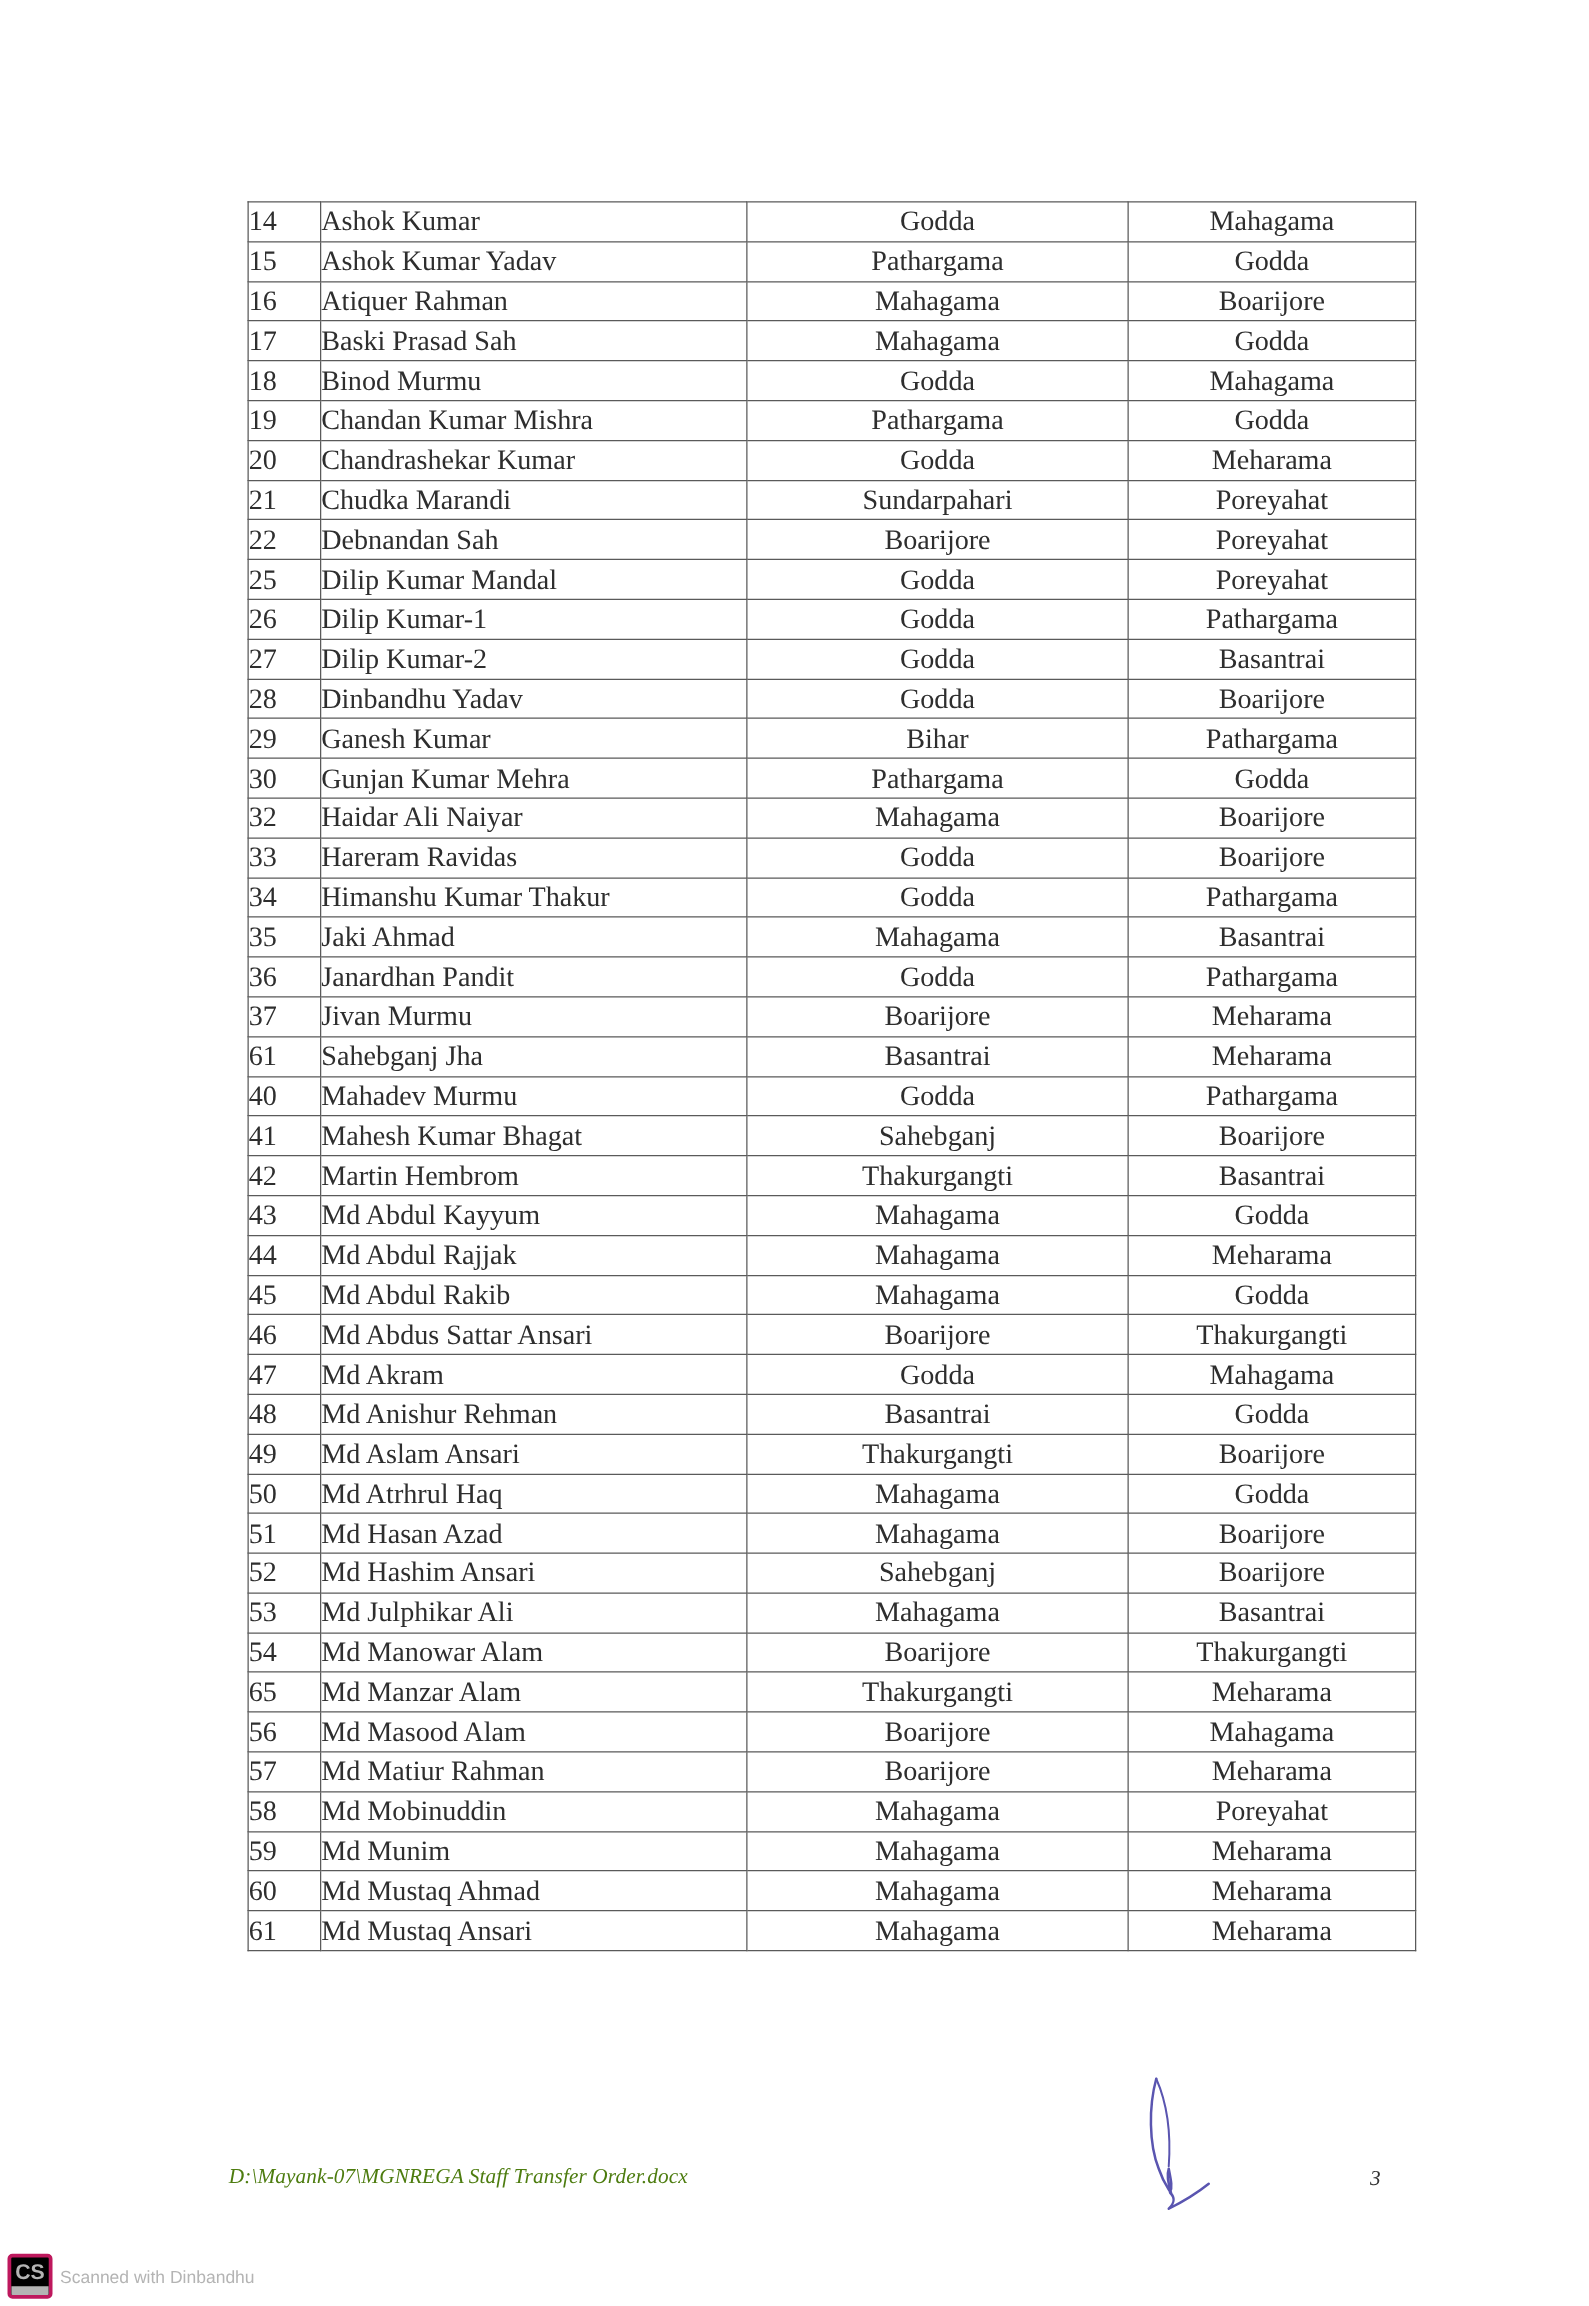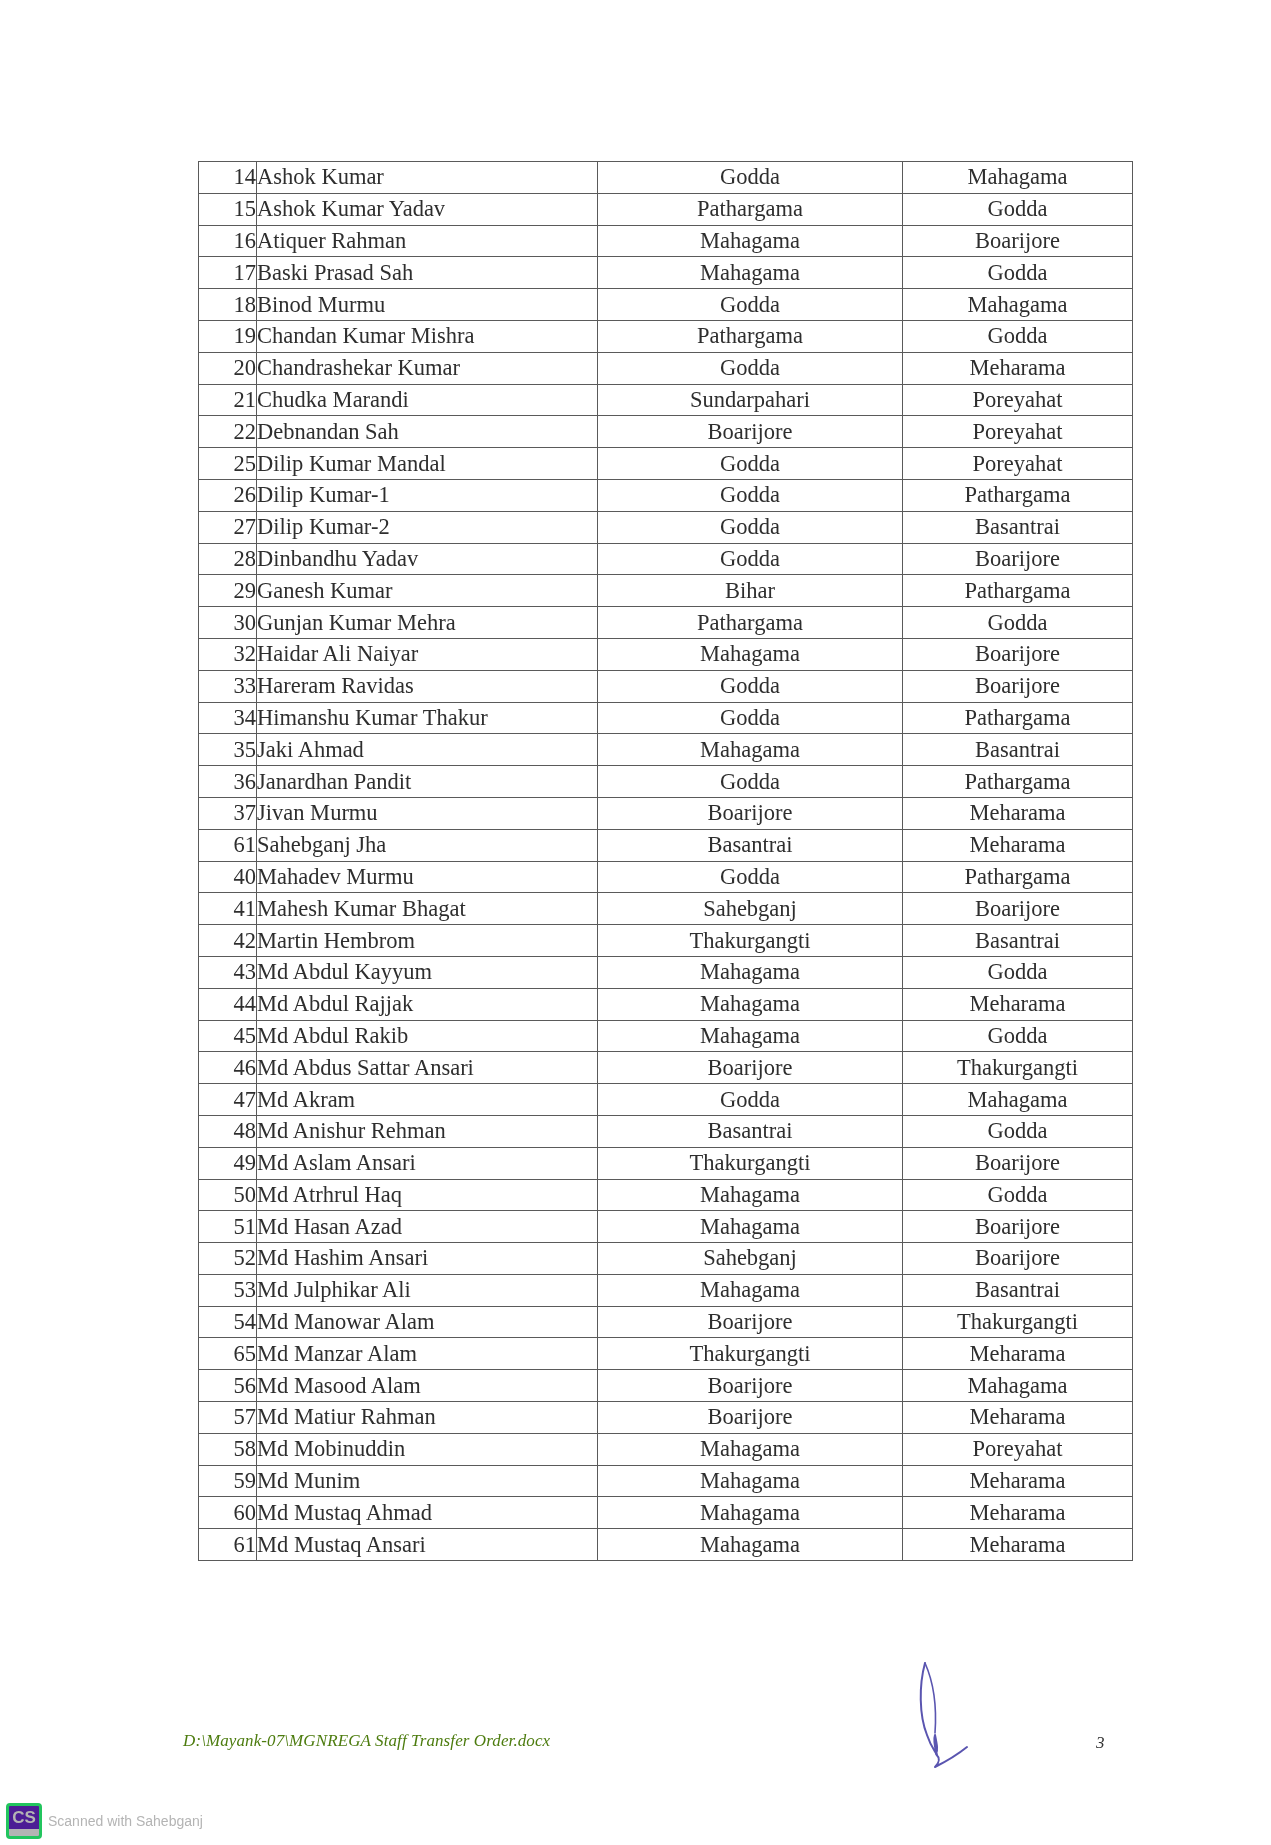--- a/index.html
+++ b/index.html
@@ -36,21 +36,21 @@
     font-size: 22.5px;
     line-height: 30px;
     white-space: nowrap;
     overflow: hidden;
     vertical-align: middle;
   }
   col.c-sno { width: 58px; }
   col.c-name { width: 341px; }
   col.c-from { width: 305px; }
   col.c-to { width: 230px; }
-  td.sno { text-align: right; margin-left: 36px; }
+  td.sno { text-align: left; margin-left: 36px; }
   td.name { text-align: left; padding-left: 11px; }
   td.from, td.to { text-align: center; }
 
   .footer-path {
     position: absolute;
     left: 183px;
     top: 1731px;
     font-style: italic;
     font-size: 17px;
     color: #4d7c0f;
@@ -71,23 +71,23 @@
     width: 90px;
     height: 120px;
   }
   .cs-badge {
     position: absolute;
     left: 6px;
     top: 1803px;
     width: 36px;
     height: 36px;
     box-sizing: border-box;
-    border: 3px solid #22c55e;
+    border: 3px solid #be185d;
     border-radius: 4px;
-    background: #4c1d95;
+    background: #000000;
     overflow: hidden;
   }
   .cs-badge .cs-text {
     position: absolute;
     left: 0; top: 1px;
     width: 100%;
     text-align: center;
     font-family: "Liberation Sans", "DejaVu Sans", sans-serif;
     font-weight: bold;
     font-size: 17px;
@@ -395,14 +395,14 @@
 
   <svg class="signature" viewBox="0 0 90 120">
     <path d="M20 8 C 14 30, 14 60, 22 80 C 26 92, 30 96, 32 100 C 30 92, 28 86, 30 80 C 32 90, 33 95, 31 99 C 36 104, 34 108, 30 112 C 42 106, 52 100, 62 92" fill="none" stroke="#5a55b0" stroke-width="2" stroke-linecap="round" stroke-linejoin="round"></path>
     <path d="M20 8 C 28 26, 32 50, 30 78" fill="none" stroke="#5a55b0" stroke-width="1.6" stroke-linecap="round"></path>
   </svg>
 
   <div class="cs-badge">
     <span class="cs-text">CS</span>
     <span class="cs-bar"></span>
   </div>
-  <div class="cs-caption">Scanned with Sahebganj</div>
+  <div class="cs-caption">Scanned with Dinbandhu</div>
 </div>
 
 </body></html>

